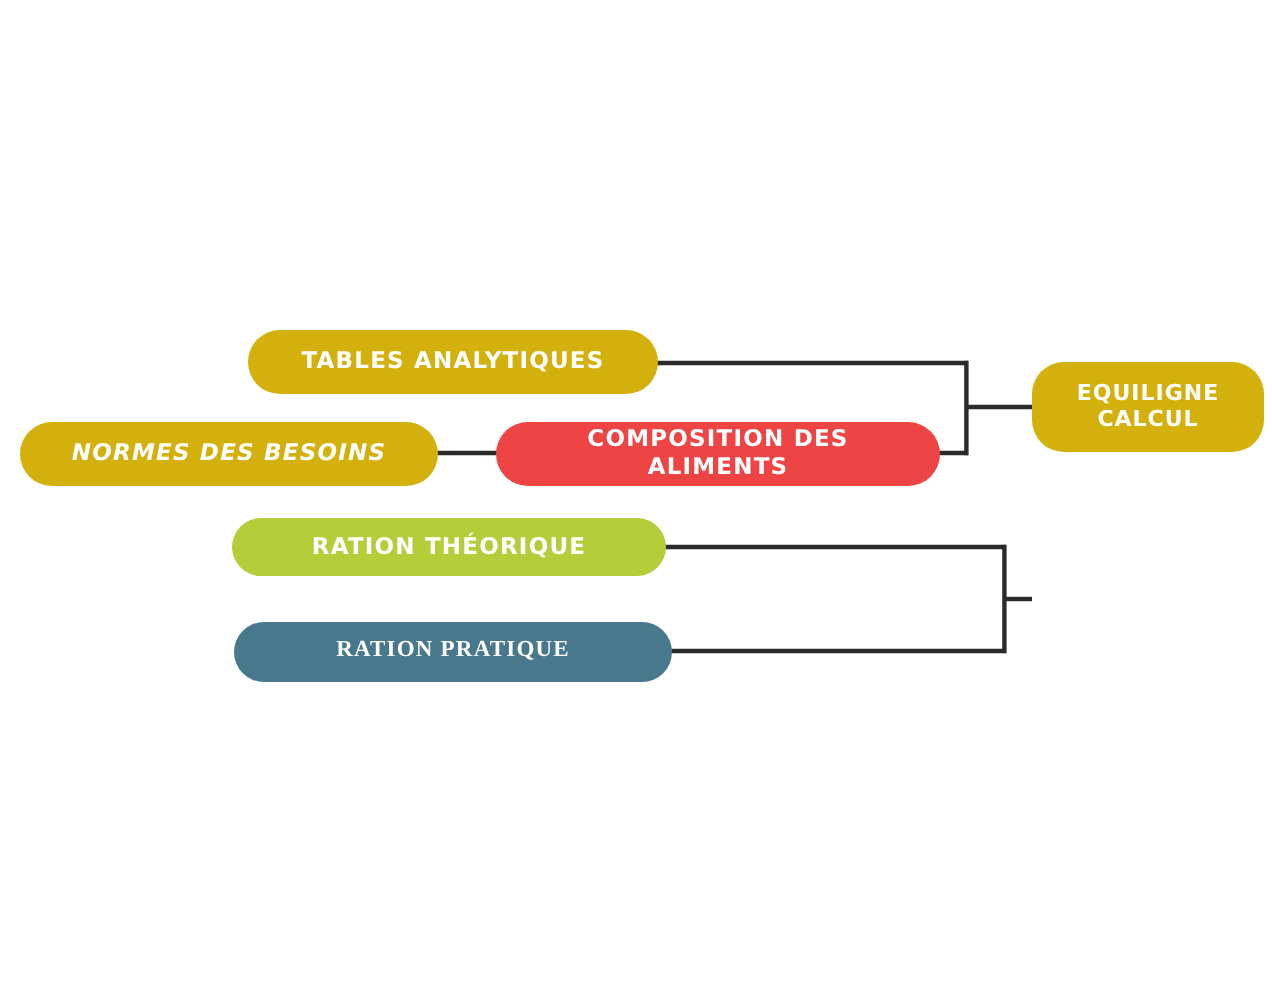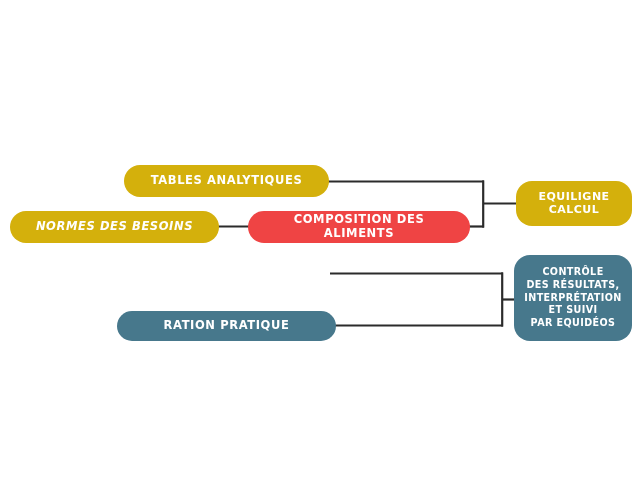--- a/index.html
+++ b/index.html
@@ -80,20 +80,21 @@
   }
   #node-ration-theorique {
     left: 116px; top: 259px; width: 217px; height: 29px;
     background: #B4CE39;
     font-size: 11.5px;
   }
   #node-ration-pratique {
     left: 117px; top: 311px; width: 219px; height: 30px;
     background: #47788C;
     font-size: 11.5px;
+    font-family: Liberation Serif, serif;
   }
   #node-controle-suivi {
     left: 514px; top: 255px; width: 118px; height: 86px;
     background: #47788C;
     font-size: 9.6px;
     letter-spacing: 0.4px;
     line-height: 1.32;
   }
 </style>
 </head>
@@ -128,26 +129,22 @@
 
   <div class="node pill" id="node-composition-des-aliments">
     <span class="node-label">COMPOSITION DES ALIMENTS</span>
   </div>
 
   <div class="node rect" id="node-equiligne-calcul">
     <span class="node-label">EQUILIGNE
 CALCUL</span>
   </div>
 
+  <div class="node pill" id="node-ration-theorique">
+    <span class="node-label">RATION THÉORIQUE</span>
+  </div>
 
   <div class="node pill" id="node-ration-pratique">
     <span class="node-label">RATION PRATIQUE</span>
   </div>
 
-  <div class="node rect" id="node-controle-suivi">
-    <span class="node-label">CONTRÔLE
-DES RÉSULTATS,
-INTERPRÉTATION
-ET SUIVI
-PAR EQUIDÉOS</span>
-  </div>
 
 </div>
 
 </body></html>

